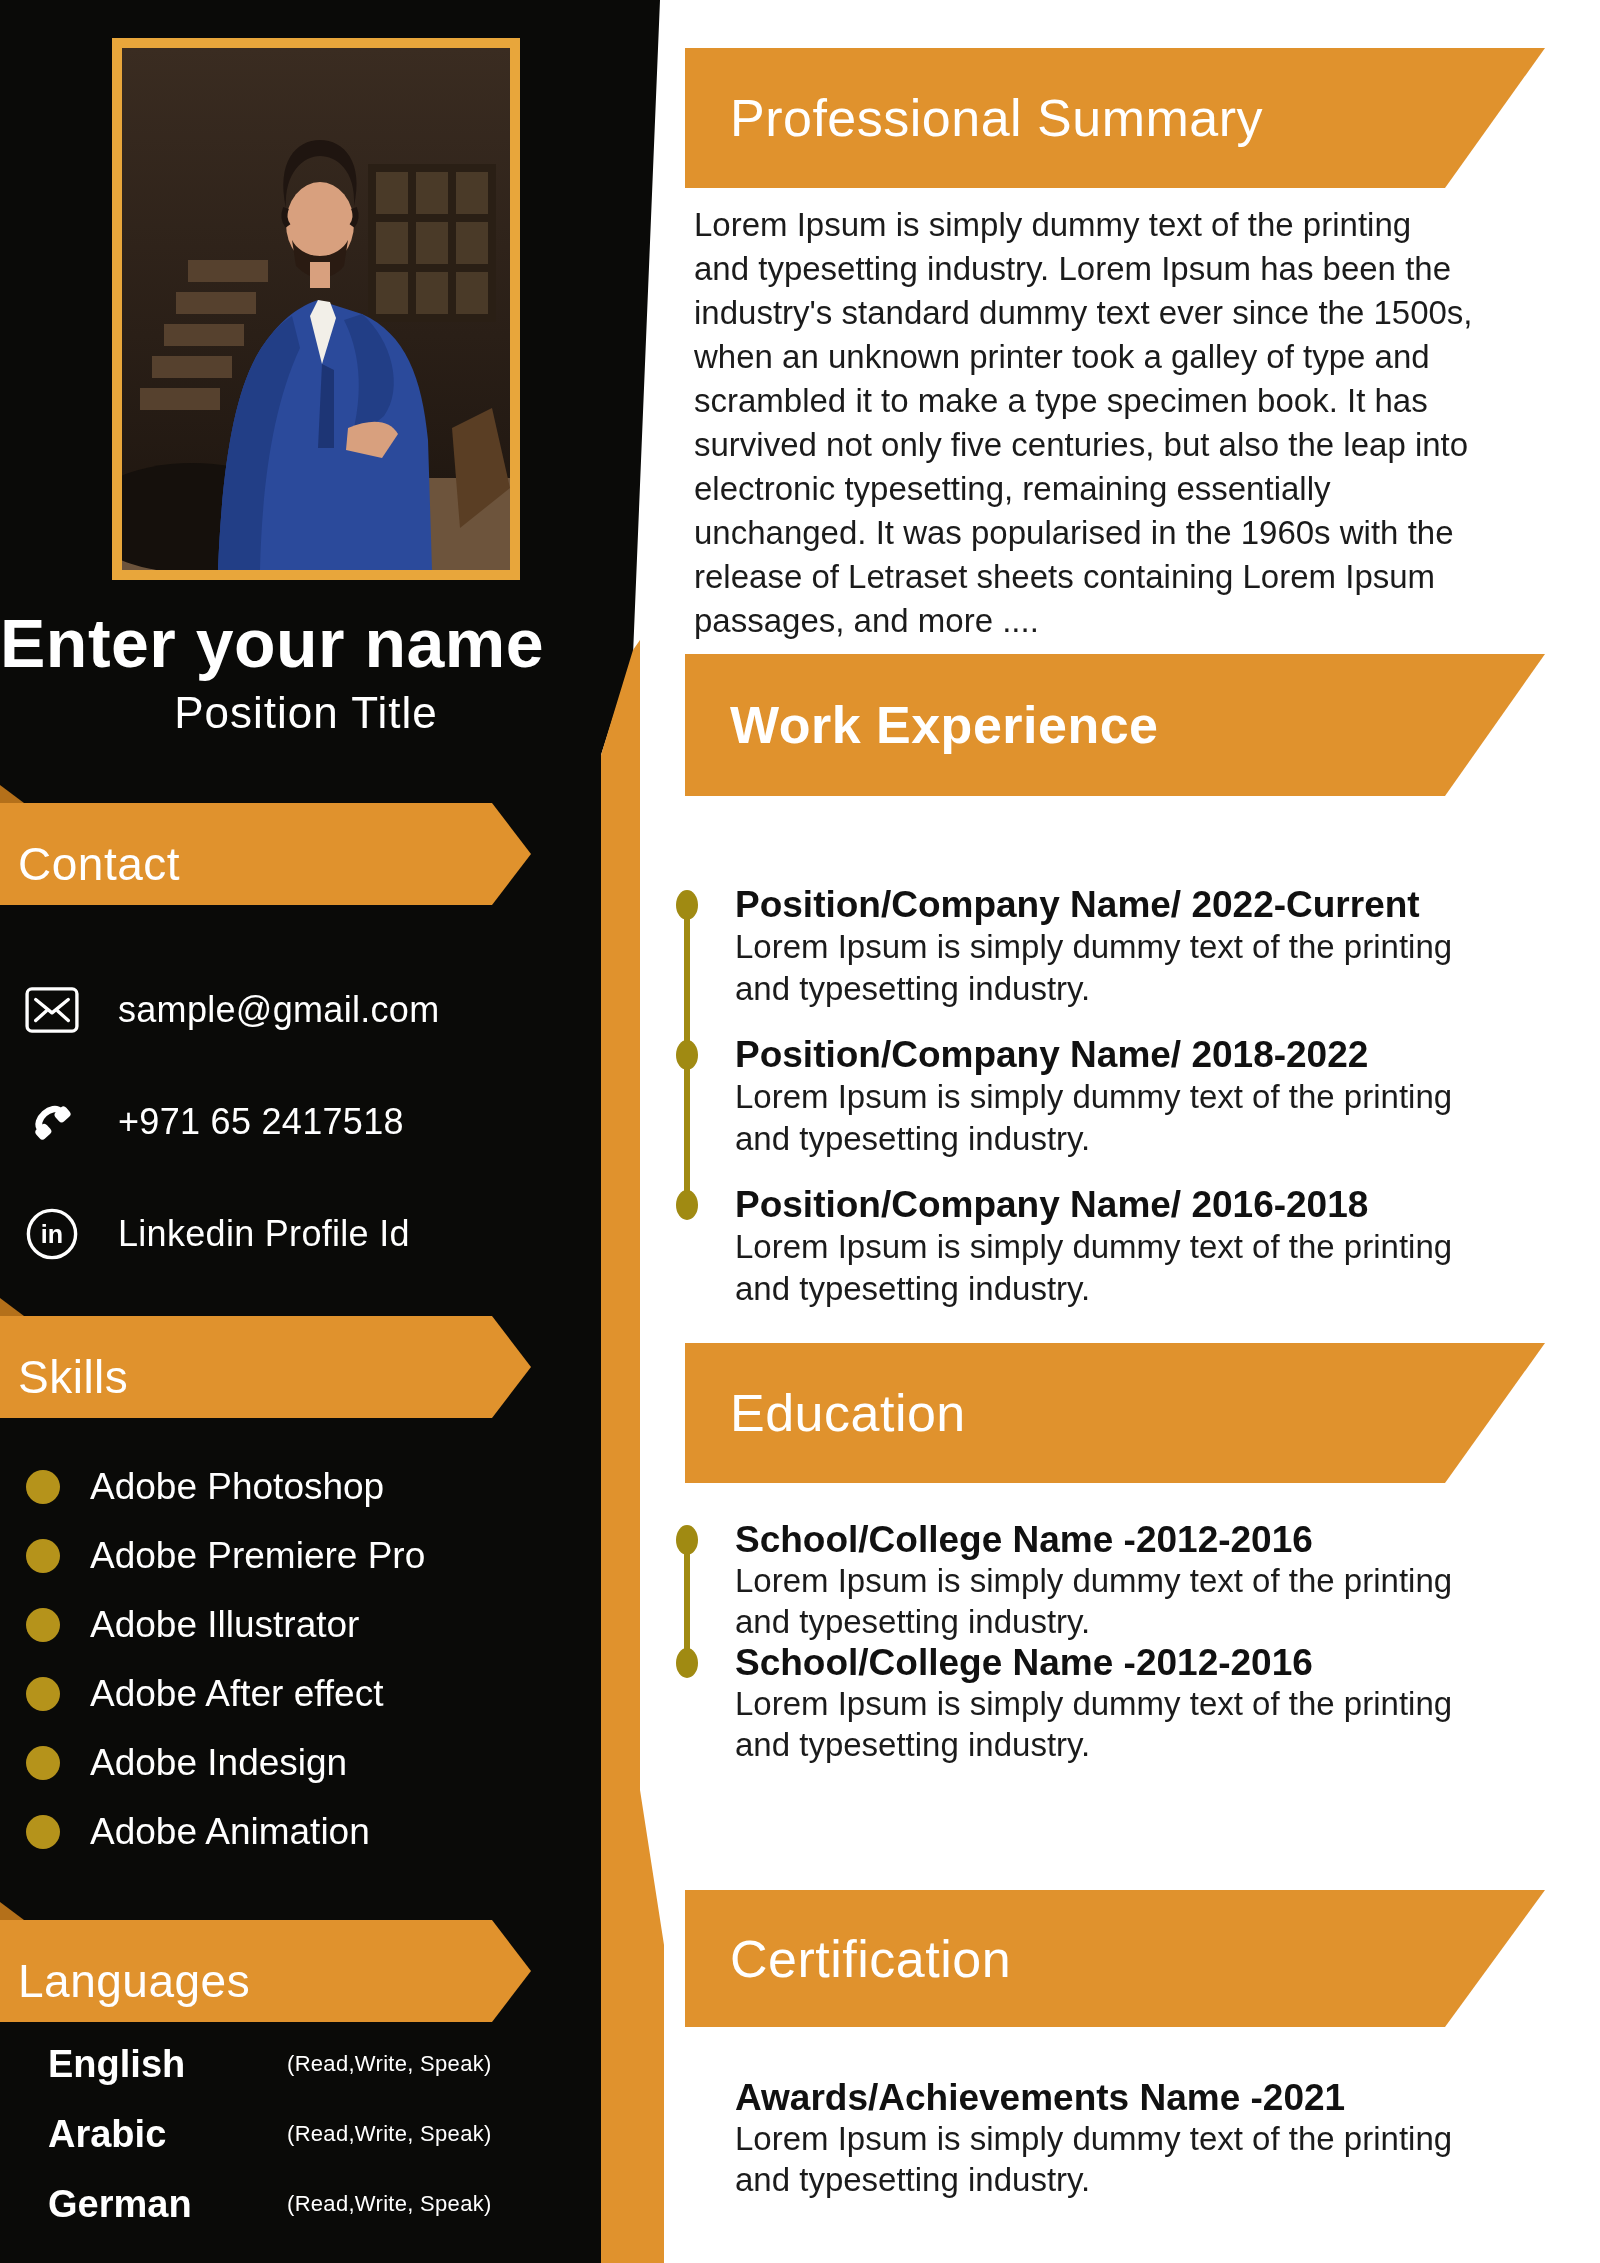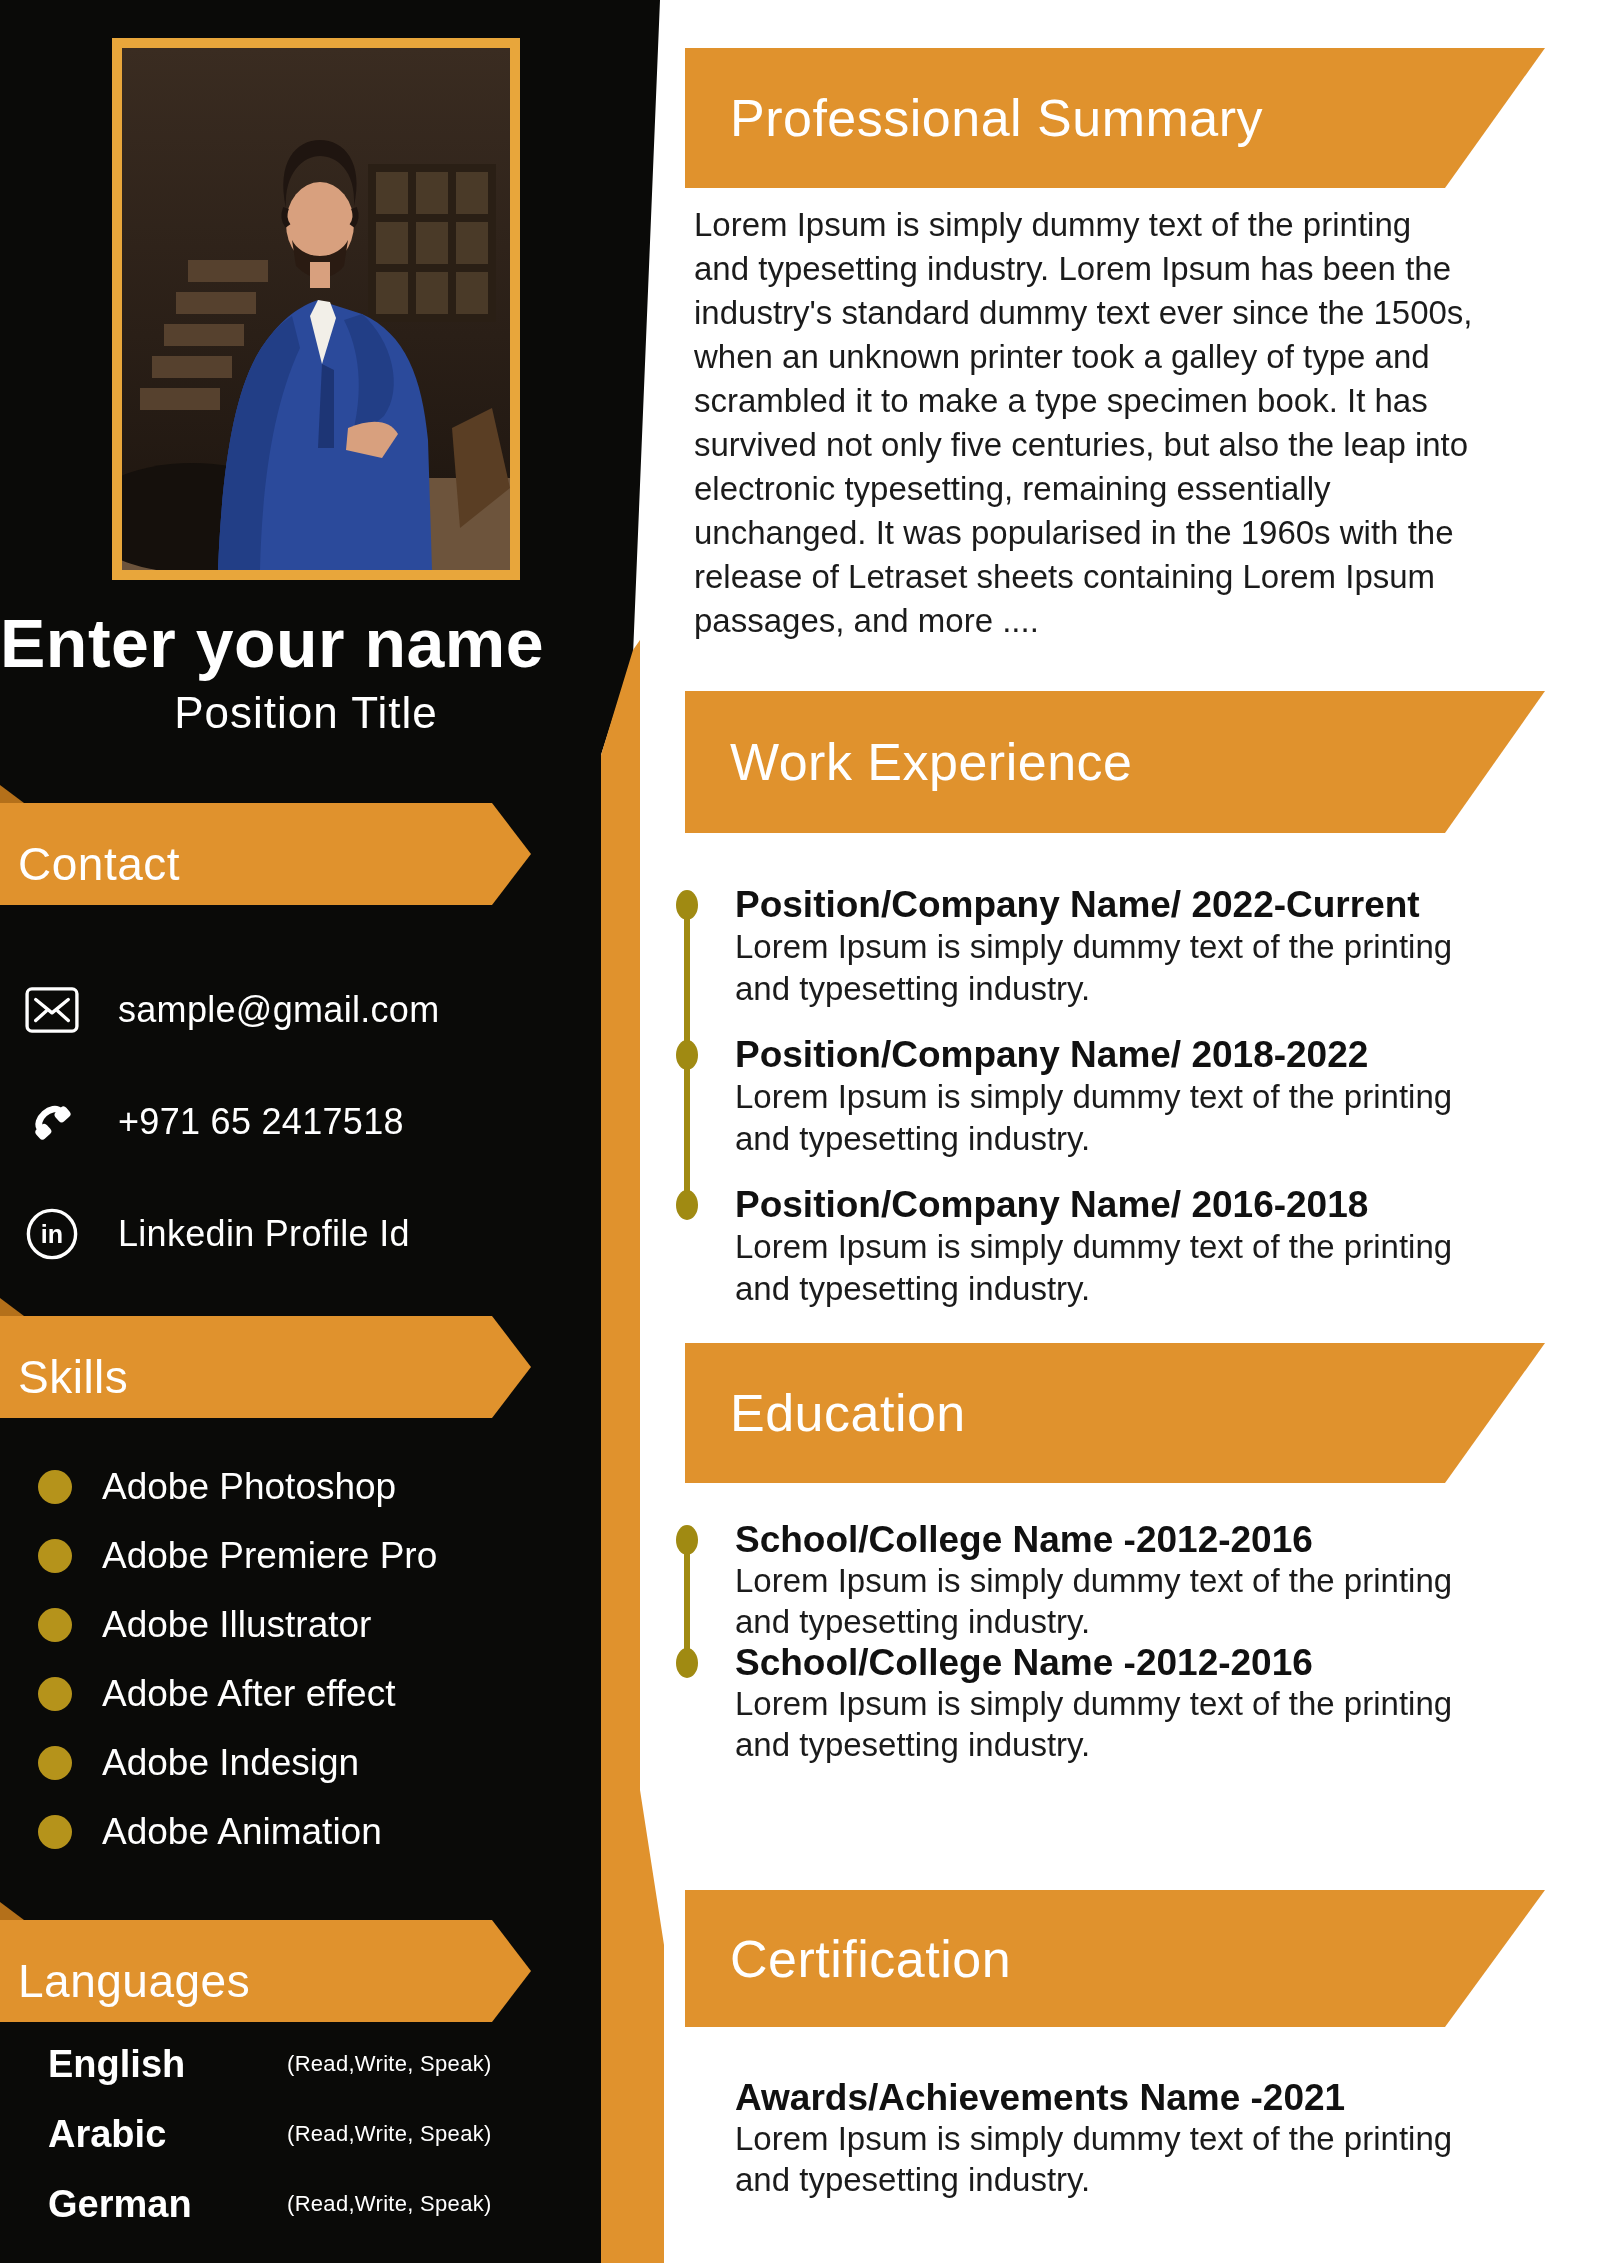--- a/index.html
+++ b/index.html
@@ -33,38 +33,38 @@
   #ribbon-skills{top:1316px;text-align:right;} #fold-skills{top:1298px;}
   #ribbon-languages{top:1920px;} #fold-languages{top:1902px;}
 
   
   .contact-list{position:absolute;left:0;top:954px;width:600px;}
   .contact-row{height:112px;display:flex;align-items:center;padding-left:24px;}
   .contact-icon{width:56px;display:flex;justify-content:center;align-items:center;flex:0 0 56px;}
   .contact-text{margin-left:38px;color:var(--light);font-size:36px;font-weight:400;letter-spacing:.3px;}
 
   
-  .skills-list{position:absolute;left:0;top:1452px;width:600px;margin-left:12px;}
+  .skills-list{position:absolute;left:0;top:1452px;width:600px;}
   .skill-row{height:69px;display:flex;align-items:center;padding-left:26px;}
   .skill-bullet{width:34px;height:34px;border-radius:50%;background:var(--bullet);flex:0 0 34px;}
   .skill-text{margin-left:30px;color:var(--light);font-size:37px;font-weight:400;}
 
   
   .lang-list{position:absolute;left:0;top:2029px;width:600px;}
   .lang-row{height:70px;display:flex;align-items:center;padding-left:48px;gap:42px;}
   .lang-name{color:var(--light);font-size:38px;font-weight:600;flex:0 0 197px;}
   .lang-level{color:var(--light);font-size:22px;font-weight:300;letter-spacing:.3px;}
 
   
   .banner{position:absolute;left:685px;width:860px;background:var(--accent);
     clip-path:polygon(0 0,100% 0,calc(100% - 100px) 100%,0 100%);
     display:flex;align-items:center;padding-left:45px;
     color:var(--light);font-size:52px;font-weight:500;letter-spacing:.5px;}
   #banner-summary{top:48px;height:140px;}
-  #banner-experience{top:691px;height:142px;}
+  #banner-experience{top:654px;height:142px;font-weight:bold;}
   #banner-education{top:1343px;height:140px;}
   #banner-certification{top:1890px;height:137px;}
 
   
   .summary-lines{position:absolute;left:694px;top:203px;}
   .summary-lines .pline{font-size:33px;line-height:44px;color:var(--ink);white-space:nowrap;}
 
   
   .tsection{position:absolute;left:662px;width:920px;}
   #we-items{top:884px;} #edu-items{top:1519px;} #cert-items{top:2077px;}

